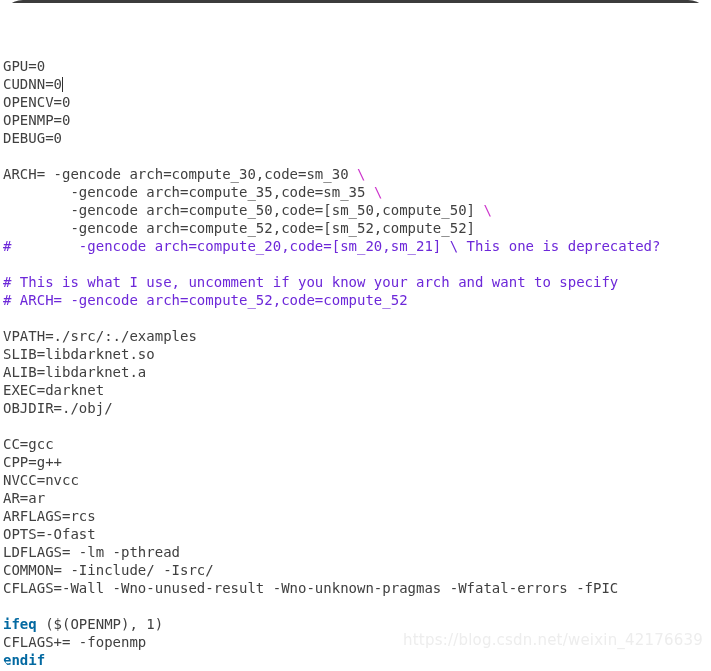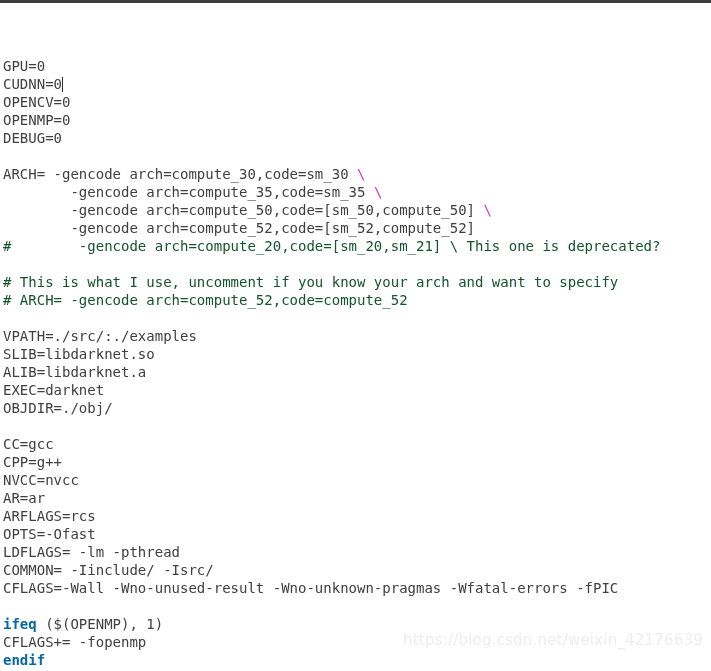--- a/index.html
+++ b/index.html
@@ -14,20 +14,21 @@
     overflow: hidden;
     font-family: "DejaVu Sans Mono", "Liberation Mono", monospace;
   }
 
   #editor-root {
     position: relative;
     width: 711px;
     height: 671px;
     background: #ffffff;
     overflow: hidden;
+    border-radius: 23px;
   }
 
   
   #top-edge-bar {
     position: absolute;
     top: 0;
     left: 0;
     width: 711px;
     height: 3px;
     background: #3c3c3c;
@@ -50,21 +51,21 @@
   .code-line {
     height: 18px;
     white-space: pre;
     font-size: 14px;
     line-height: 18px;
     color: #404040;
   }
 
   
   .tok-default  { color: #404040; }
-  .tok-comment  { color: #14532d; }
+  .tok-comment  { color: #6d28d9; }
   .tok-cont     { color: #cc33cc; }
   .tok-keyword  { color: #0369a1; font-weight: bold; }
 
   
   .caret {
     display: inline-block;
     width: 1px;
     height: 15px;
     background: #303030;
     vertical-align: -3px;

